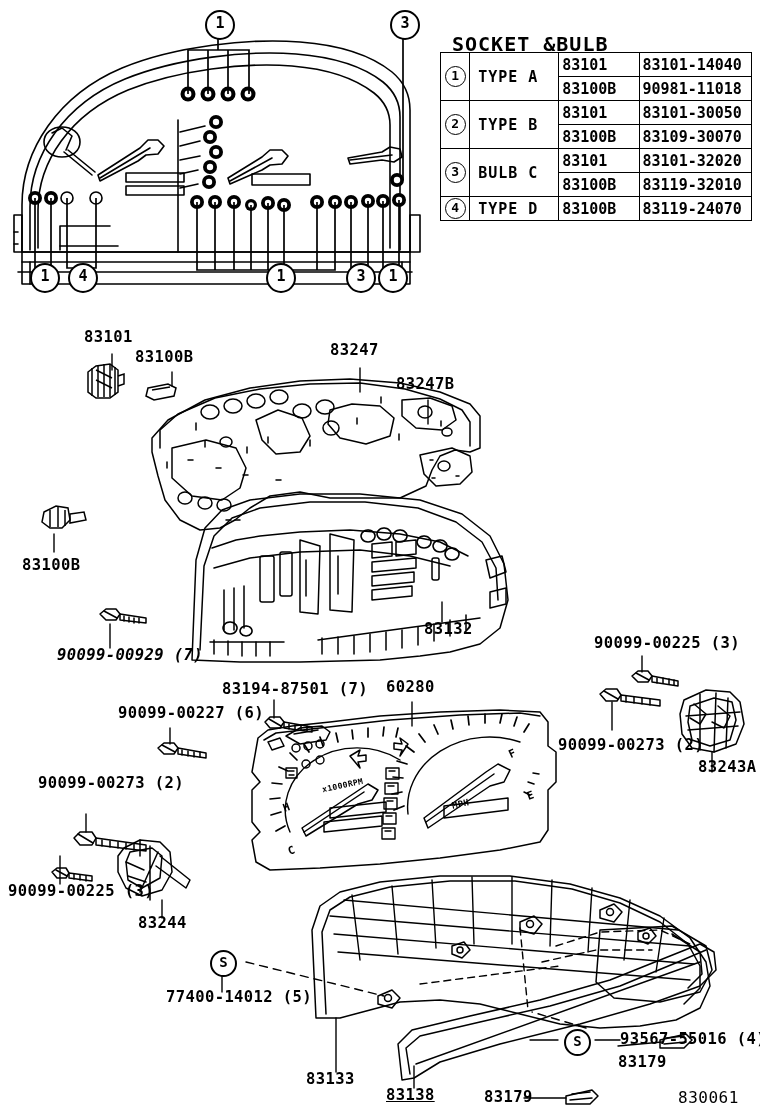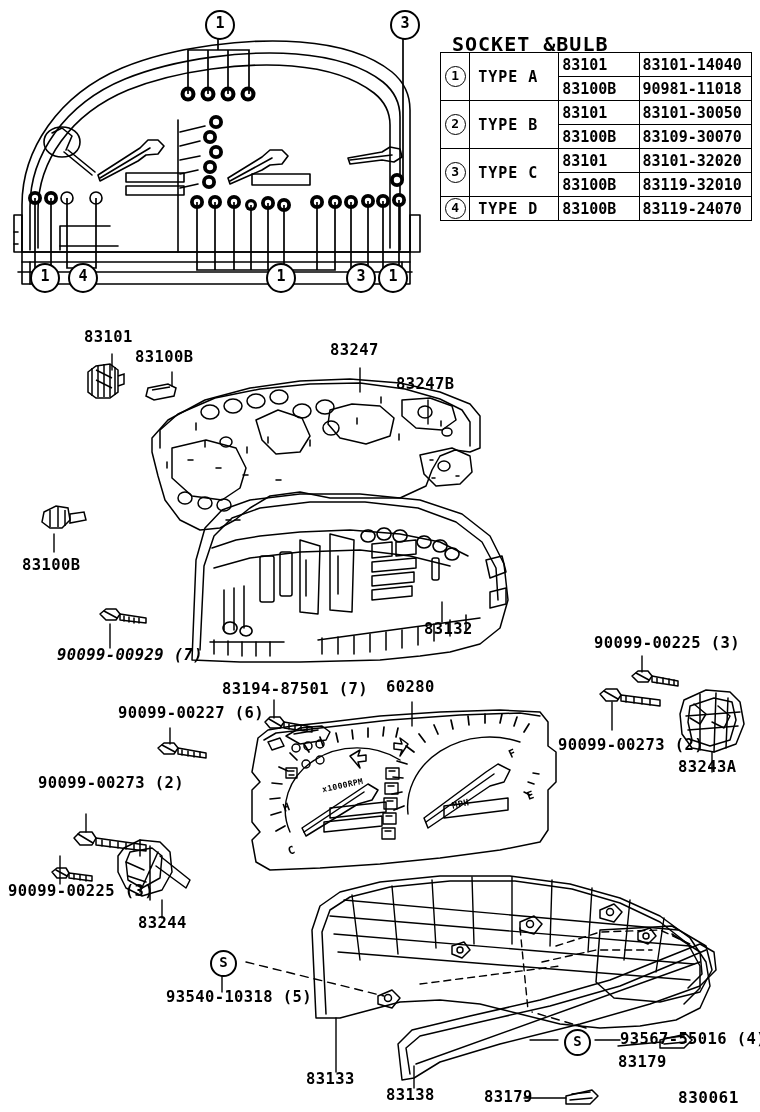--- a/index.html
+++ b/index.html
@@ -40,21 +40,21 @@
     position:absolute;width:26px;height:26px;border:2px solid #000;
     border-radius:50%;background:#fff;text-align:center;line-height:23px;
     font-size:15px;font-weight:700;
     font-family:"DejaVu Sans Mono","Liberation Mono",monospace;
   }
   .smark{
     position:absolute;width:23px;height:23px;border:2px solid #000;
     border-radius:50%;background:#fff;text-align:center;line-height:20px;
     font-size:14px;font-weight:700;
   }
-  .diagid{position:absolute;font-size:16px;font-weight:700;letter-spacing:0.5px;}
+  .diagid{position:absolute;font-size:16px;font-weight:400;letter-spacing:0.5px;}
 </style>
 </head>
 <body>
 
 <div id="stage">
 
   <svg class="layer" viewBox="0 0 760 1112">
     <g fill="none" stroke="#000" stroke-width="1.6" stroke-linejoin="round" stroke-linecap="round">
 
       <path d="M22,252 L22,205 C22,150 58,95 122,68 C175,46 250,38 300,42 C340,45 372,56 392,72
@@ -511,24 +511,24 @@
   <div class="lbl" style="left:424px; top:622px;">83132</div>
   <div class="lbl" style="left:57px;  top:648px;font-style:italic;">90099-00929 (7)</div>
   <div class="lbl" style="left:222px; top:682px;">83194-87501 (7)</div>
   <div class="lbl" style="left:118px; top:706px;">90099-00227 (6)</div>
   <div class="lbl" style="left:38px;  top:776px;">90099-00273 (2)</div>
   <div class="lbl" style="left:8px;   top:884px;">90099-00225 (3)</div>
   <div class="lbl" style="left:138px; top:916px;">83244</div>
   <div class="lbl" style="left:386px; top:680px;">60280</div>
   <div class="lbl" style="left:594px; top:636px;">90099-00225 (3)</div>
   <div class="lbl" style="left:558px; top:738px;">90099-00273 (2)</div>
-  <div class="lbl" style="left:678px; top:760px;">83243A</div>
-  <div class="lbl" style="left:166px; top:990px;">93540-10318 (5)</div>
+  <div class="lbl" style="left:698px; top:760px;">83243A</div>
+  <div class="lbl" style="left:166px; top:990px;">77400-14012 (5)</div>
   <div class="lbl" style="left:306px; top:1072px;text-align:center;">83133</div>
-  <div class="lbl" style="left:386px; top:1088px;">83138</div>
+  <div class="lbl" style="left:386px; top:1088px;text-decoration:underline;">83138</div>
   <div class="lbl" style="left:620px; top:1032px;">93567-55016 (4)</div>
   <div class="lbl" style="left:618px; top:1055px;">83179</div>
   <div class="lbl" style="left:484px; top:1090px;">83179</div>
 
   <div class="lbl" style="left:322px;top:782px;font-size:8px;transform:rotate(-12deg);">x1000RPM</div>
   <div class="lbl" style="left:452px;top:800px;font-size:9px;transform:rotate(-12deg);">MPH</div>
   <div class="lbl" style="left:283px;top:802px;font-size:11px;transform:rotate(-20deg);">H</div>
   <div class="lbl" style="left:288px;top:845px;font-size:11px;transform:rotate(-20deg);">C</div>
   <div class="lbl" style="left:509px;top:748px;font-size:11px;transform:rotate(-25deg);">F</div>
   <div class="lbl" style="left:527px;top:790px;font-size:11px;transform:rotate(-20deg);">E</div>
@@ -564,21 +564,21 @@
         <td class="pn">83101</td>
         <td class="pv">83101-30050</td>
       </tr>
       <tr>
         <td class="pn">83100B</td>
         <td class="pv">83109-30070</td>
       </tr>
 
       <tr>
         <td class="num" rowspan="2"><span class="cnum">3</span></td>
-        <td class="type" rowspan="2">TYPE  C</td>
+        <td class="type" rowspan="2">BULB  C</td>
         <td class="pn">83101</td>
         <td class="pv">83101-32020</td>
       </tr>
       <tr>
         <td class="pn">83100B</td>
         <td class="pv">83119-32010</td>
       </tr>
 
       <tr>
         <td class="num"><span class="cnum">4</span></td>

